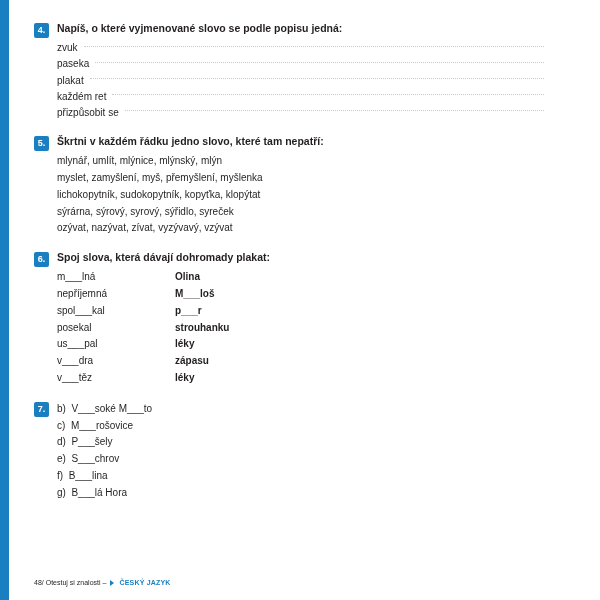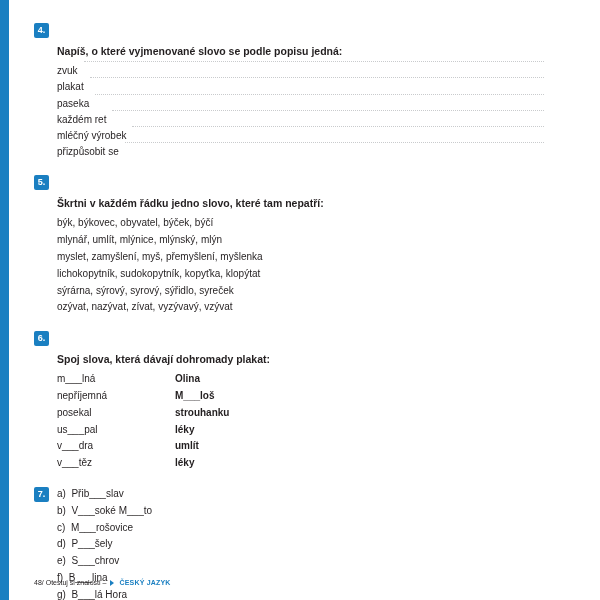--- a/index.html
+++ b/index.html
@@ -52,28 +52,27 @@
   .body {
     flex: 1 1 auto;
     min-width: 0;
   }
   .prompt {
     font-size: 10.5px;
     font-weight: bold;
     color: #231f20;
     margin-bottom: 5px;
     line-height: 1.25;
-    margin-top: 23px;
   }
   .line-item {
     font-size: 10px;
     line-height: 1.62;
     color: #231f20;
     display: flex;
-    align-items: flex-start;
+    align-items: center;
   }
   .line-item .txt {
     white-space: pre;
   }
   .dotted {
     flex: 1 1 auto;
     border-bottom: 1px dotted #c9cbcd;
     margin-left: 6px;
     margin-right: 22px;
     position: relative;
@@ -142,52 +141,45 @@
   <div class="exercise">
     <div class="num">4.</div>
     <div class="body">
       <div class="prompt">Napíš, o které vyjmenované slovo se podle popisu jedná:</div>
       <div class="dotted-list">
         <div class="line-item">
           <span class="txt">zvuk</span>
           <span class="dotted"></span>
         </div>
         <div class="line-item">
+          <span class="txt">paseka</span>
+          <span class="dotted"></span>
+        </div>
+        <div class="line-item">
           <span class="txt">plakat</span>
           <span class="dotted"></span>
         </div>
         <div class="line-item">
-          <span class="txt">paseka</span>
-          <span class="dotted"></span>
-        </div>
-        <div class="line-item">
           <span class="txt">každém ret</span>
-          <span class="dotted"></span>
-        </div>
-        <div class="line-item">
-          <span class="txt">mléčný výrobek</span>
           <span class="dotted"></span>
         </div>
         <div class="line-item">
           <span class="txt">přizpůsobit se</span>
           <span class="dotted"></span>
         </div>
       </div>
     </div>
   </div>
 
   <div class="exercise">
     <div class="num">5.</div>
     <div class="body">
       <div class="prompt">Škrtni v každém řádku jedno slovo, které tam nepatří:</div>
       <div class="plain-list">
         <div class="line-item">
-            <span class="txt">býk, býkovec, obyvatel, býček, býčí</span>
-          </div>
-        <div class="line-item">
             <span class="txt">mlynář, umlít, mlýnice, mlýnský, mlýn</span>
           </div>
         <div class="line-item">
             <span class="txt">myslet, zamyšlení, myš, přemyšlení, myšlenka</span>
           </div>
         <div class="line-item">
             <span class="txt">lichokopytník, sudokopytník, kopyťka, klopýtat</span>
           </div>
         <div class="line-item">
             <span class="txt">sýrárna, sýrový, syrový, sýřidlo, syreček</span>
@@ -206,46 +198,47 @@
       <div class="pairs">
         <div class="pair-row">
           <span class="pair-left">m___lná</span>
           <span class="pair-right">Olina</span>
         </div>
         <div class="pair-row">
           <span class="pair-left">nepříjemná</span>
           <span class="pair-right">M___loš</span>
         </div>
         <div class="pair-row">
+          <span class="pair-left">spol___kal</span>
+          <span class="pair-right">p___r</span>
+        </div>
+        <div class="pair-row">
           <span class="pair-left">posekal</span>
           <span class="pair-right">strouhanku</span>
         </div>
         <div class="pair-row">
           <span class="pair-left">us___pal</span>
           <span class="pair-right">léky</span>
         </div>
         <div class="pair-row">
           <span class="pair-left">v___dra</span>
-          <span class="pair-right">umlít</span>
+          <span class="pair-right">zápasu</span>
         </div>
         <div class="pair-row">
           <span class="pair-left">v___těz</span>
           <span class="pair-right">léky</span>
         </div>
       </div>
     </div>
   </div>
 
   <div class="exercise">
     <div class="num">7.</div>
     <div class="body">
       <div class="letters">
-        <div class="line-item">
-            <span class="txt">a)  Přib___slav</span>
-          </div>
         <div class="line-item">
             <span class="txt">b)  V___soké M___to</span>
           </div>
         <div class="line-item">
             <span class="txt">c)  M___rošovice</span>
           </div>
         <div class="line-item">
             <span class="txt">d)  P___šely</span>
           </div>
         <div class="line-item">

